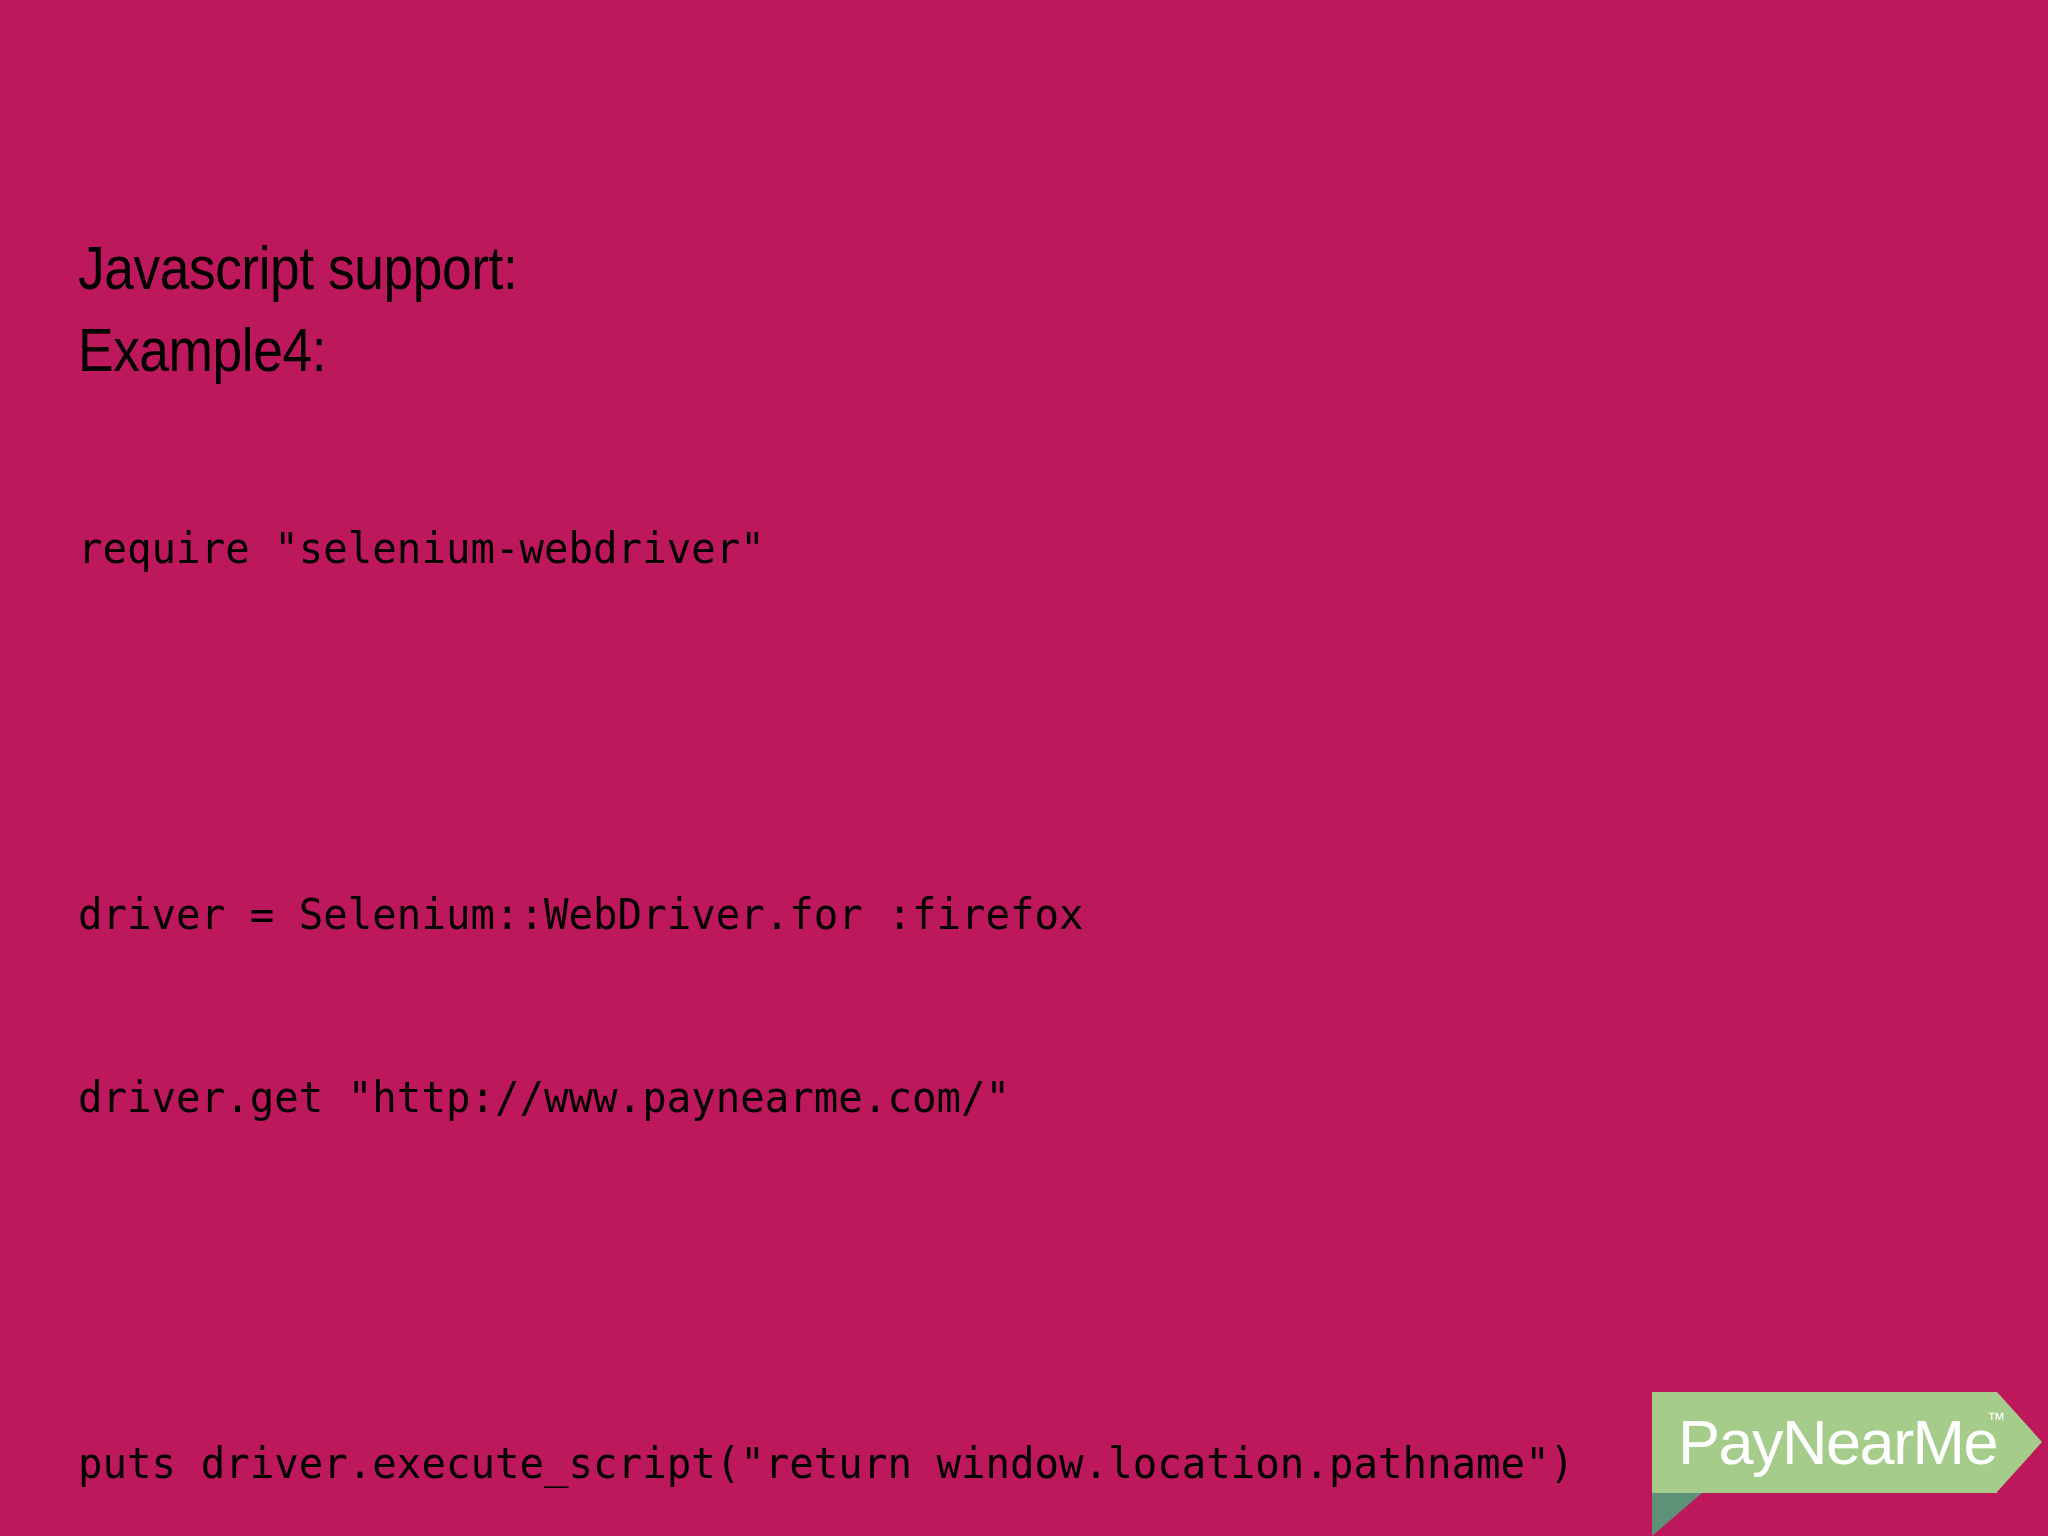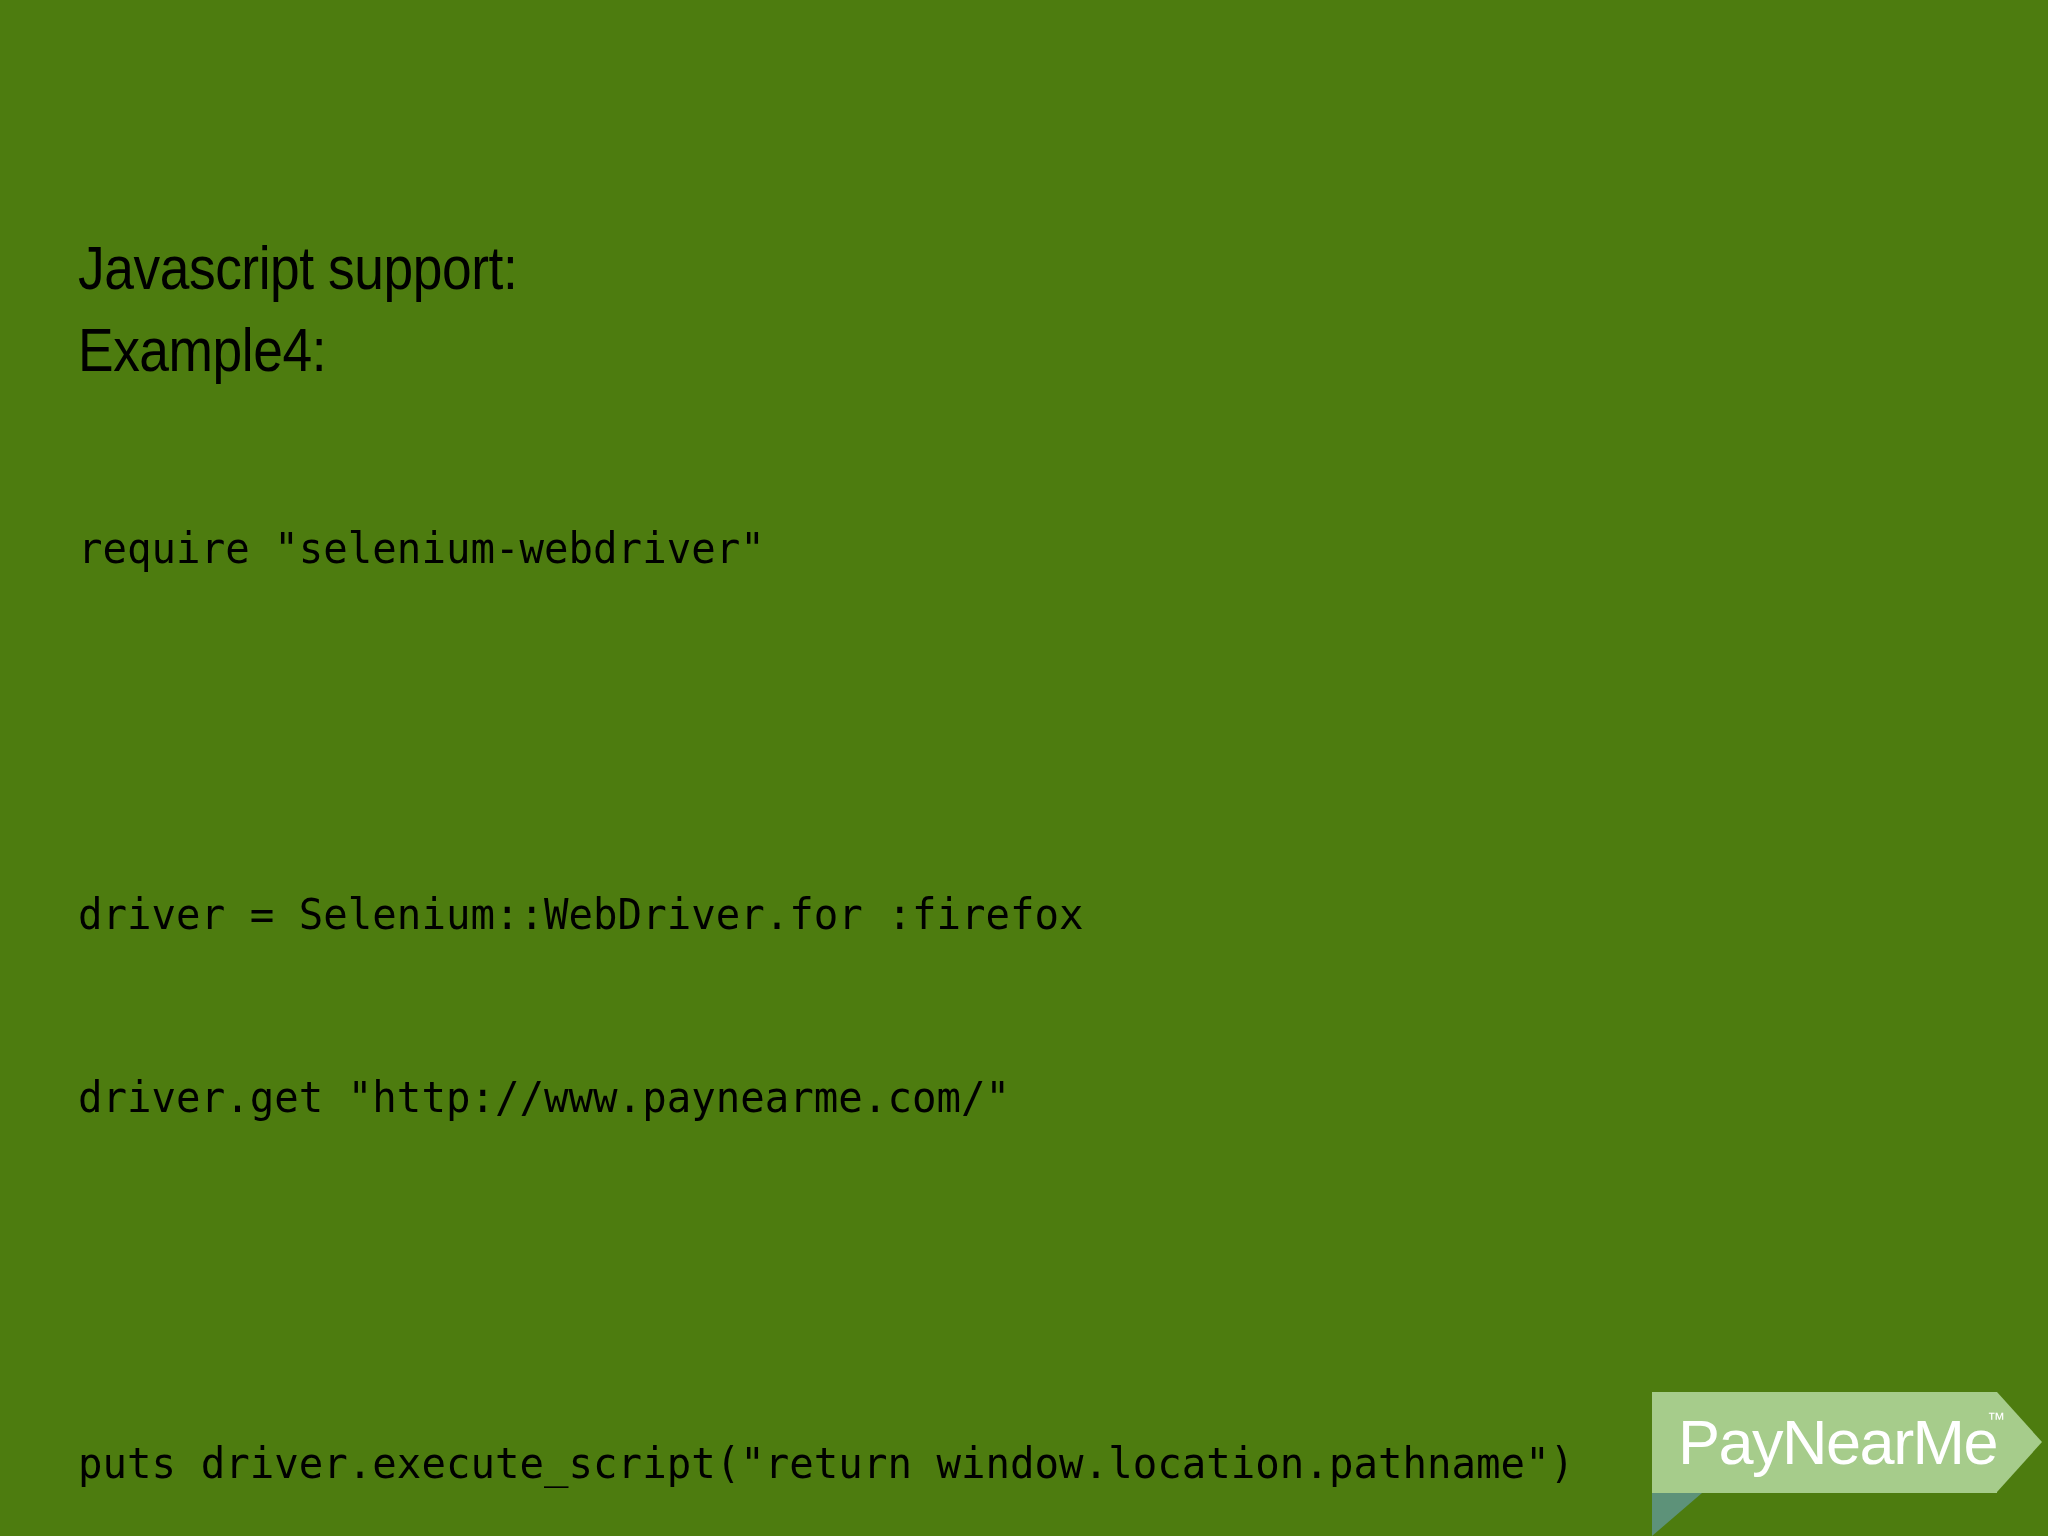--- a/index.html
+++ b/index.html
@@ -13,21 +13,21 @@
     height: 1536px;
     position: relative;
     overflow: hidden;
     font-family: "Liberation Sans", sans-serif;
     color: #000000;
   }
 
   .slide {
     position: absolute;
     inset: 0;
-    background: #4d7c0f;
+    background: #be185d;
   }
 
   .content {
     position: absolute;
     left: 78px;
     top: 228px;
     right: 40px;
   }
 
   .heading {

